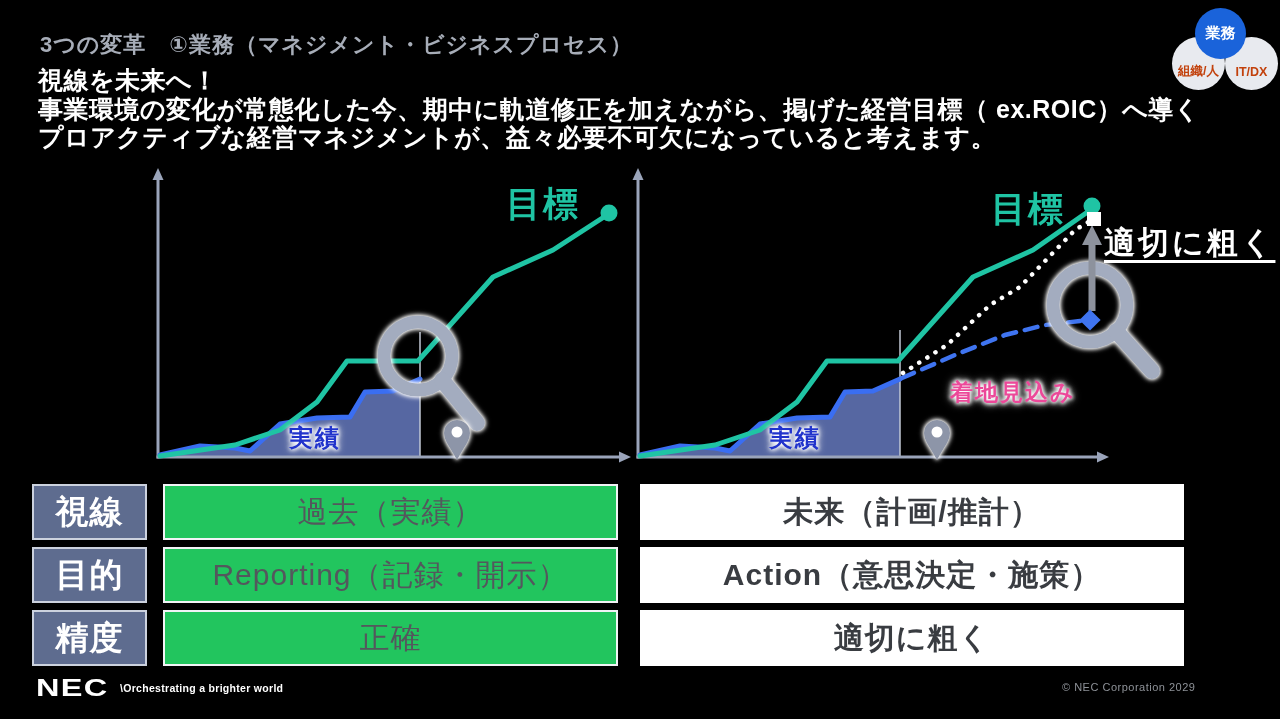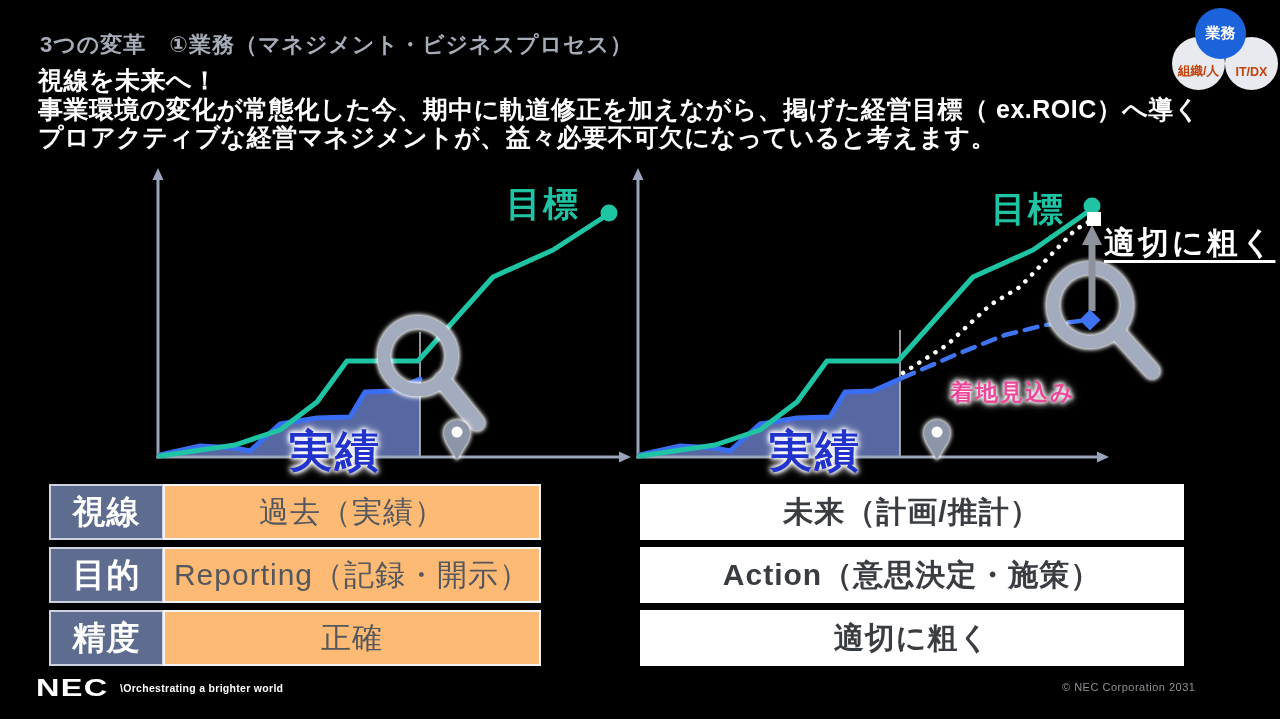--- a/index.html
+++ b/index.html
@@ -16,34 +16,34 @@
   #venn-left{left:1172px;top:37px;z-index:1;}
   #venn-right{left:1225px;top:37px;z-index:2;}
   #venn-top{left:1195px;top:8px;}
 
   #charts-svg{position:absolute;left:0;top:0;}
 
   .chart-label{position:absolute;font-weight:bold;white-space:nowrap;}
   .lbl-target{color:#1fc4a4;font-size:35px;letter-spacing:2px;}
   #lbl-target-left{left:506px;top:181px;}
   #lbl-target-right{left:991px;top:186px;}
-  .lbl-actual{color:#2133cc;font-size:44px;letter-spacing:2px;
+  .lbl-actual{color:#2133cc;font-size:24px;letter-spacing:2px;
     text-shadow:0 0 4px #fff,0 0 4px #fff,0 0 7px #fff,0 0 10px rgba(255,255,255,.85);}
   #lbl-actual-left{left:289px;top:422px;}
   #lbl-actual-right{left:769px;top:422px;}
   #lbl-revision{left:1104px;top:222px;color:#ffffff;font-size:31px;letter-spacing:3px;
     text-decoration:underline;text-underline-offset:7px;text-decoration-thickness:2.5px;}
   #lbl-forecast{left:950px;top:377px;color:#ec4899;font-size:23px;letter-spacing:2px;
     text-shadow:0 0 4px #fff,0 0 4px #fff,0 0 7px #fff,0 0 10px rgba(255,255,255,.85);}
 
   
   .cell{position:absolute;height:56px;display:flex;align-items:center;justify-content:center;
     box-sizing:border-box;letter-spacing:1px;white-space:nowrap;}
-  .c-h{left:49px;width:115px;background:#5e6c8f;border:2px solid #ccd2de;color:#ffffff;font-size:33px;font-weight:bold;text-align:right;}
-  .c-p{left:163px;width:378px;background:#fdba74;border:2px solid #f2f3f6;color:#54575d;font-size:30px;}
+  .c-h{left:32px;width:115px;background:#5e6c8f;border:2px solid #ccd2de;color:#ffffff;font-size:33px;font-weight:bold;text-align:right;}
+  .c-p{left:163px;width:455px;background:#22c55e;border:2px solid #f2f3f6;color:#54575d;font-size:30px;}
   .c-f{left:640px;width:544px;background:#ffffff;color:#393c41;font-size:30px;font-weight:bold;}
   .r0{top:484px;}.r1{top:547px;}.r2{top:610px;}
 
   
   .nec-logo{position:absolute;left:36px;top:673px;color:#ffffff;font-size:26px;font-weight:900;
     letter-spacing:1px;transform:scale(1.25,0.92);transform-origin:left center;}
   .tagline{position:absolute;left:120px;top:682px;color:#ffffff;font-size:10.5px;font-weight:bold;letter-spacing:0.3px;}
   .copyright{position:absolute;left:1062px;top:681px;color:#8e9298;font-size:11px;letter-spacing:0.5px;}
 </style>
 </head>
@@ -126,15 +126,15 @@
   <div class="cell c-h r1">目的</div>
   <div class="cell c-p r1">Reporting（記録・開示）</div>
   <div class="cell c-f r1">Action（意思決定・施策）</div>
 
   <div class="cell c-h r2">精度</div>
   <div class="cell c-p r2">正確</div>
   <div class="cell c-f r2">適切に粗く</div>
 
   <div class="nec-logo">NEC</div>
   <div class="tagline">\Orchestrating a brighter world</div>
-  <div class="copyright">© NEC Corporation 2031</div>
+  <div class="copyright">© NEC Corporation 2029</div>
 
 </div>
 
 </body></html>

